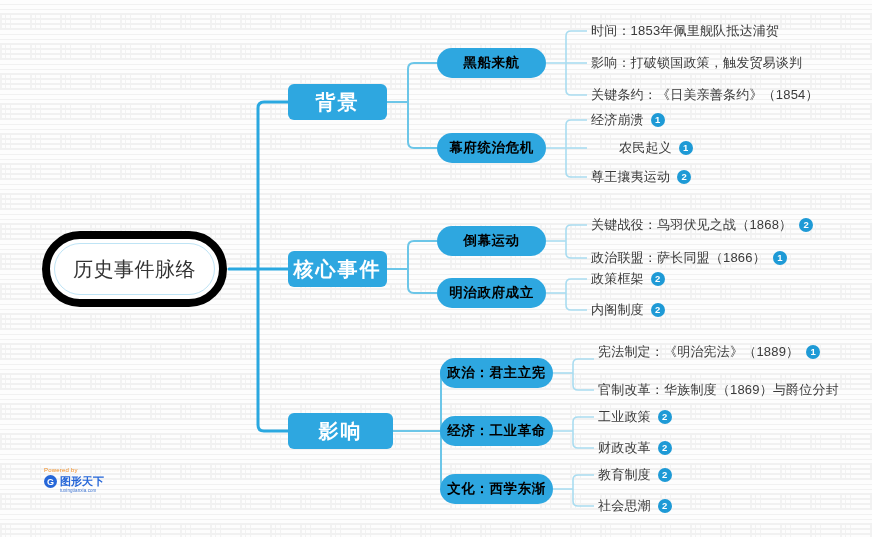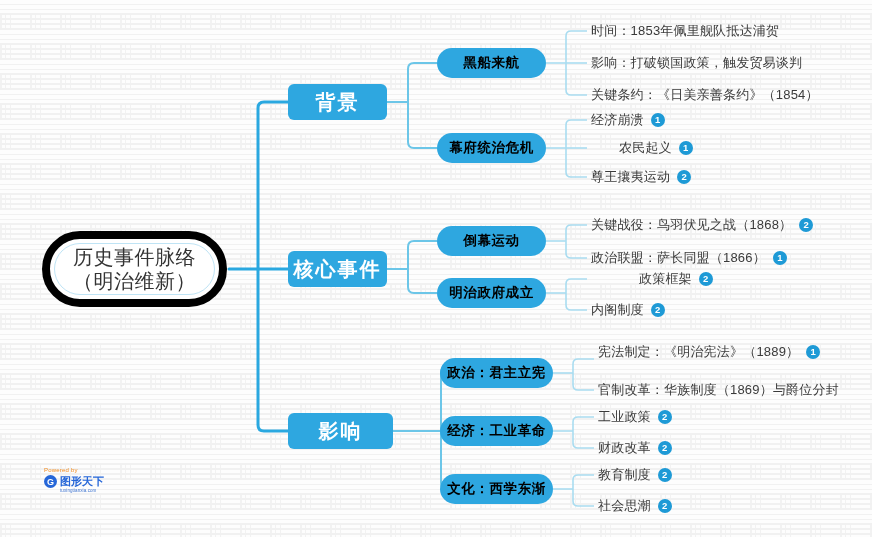--- a/index.html
+++ b/index.html
@@ -148,21 +148,20 @@
   <path d="M573 431 V443 q0 5 5 5 H594" stroke="#a9dcf0" stroke-width="1.6" fill="none"></path>
 
   <path d="M553 489 H573" stroke="#a9dcf0" stroke-width="1.6" fill="none"></path>
   <path d="M573 489 V480 q0 -5 5 -5 H594" stroke="#a9dcf0" stroke-width="1.6" fill="none"></path>
   <path d="M573 489 V501 q0 5 5 5 H594" stroke="#a9dcf0" stroke-width="1.6" fill="none"></path>
 </svg>
 
 <div class="node" id="root-node">
   <div class="root-text">
     <div>历史事件脉络</div>
-    <div>（明治维新）</div>
   </div>
 </div>
 
 <div class="node lvl1" style="left:288px;top:84px;width:99px;">背景</div>
 <div class="node lvl1" style="left:288px;top:251px;width:99px;">核心事件</div>
 <div class="node lvl1" style="left:288px;top:413px;width:105px;">影响</div>
 
 <div class="node lvl2" style="left:437px;top:48px;width:109px;">黑船来航</div>
 <div class="node lvl2" style="left:437px;top:133px;width:109px;">幕府统治危机</div>
 
@@ -198,21 +197,21 @@
 
 <div class="node leaf" style="left:591px;top:215px;">
   <span>关键战役：鸟羽伏见之战（1868）</span>
   <span class="badge">2</span>
 </div>
 <div class="node leaf" style="left:591px;top:248px;">
   <span>政治联盟：萨长同盟（1866）</span>
   <span class="badge">1</span>
 </div>
 
-<div class="node leaf" style="left:591px;top:269px;margin-left:48px;">
+<div class="node leaf" style="left:591px;top:269px;">
   <span>政策框架</span>
   <span class="badge">2</span>
 </div>
 <div class="node leaf" style="left:591px;top:300px;">
   <span>内阁制度</span>
   <span class="badge">2</span>
 </div>
 
 <div class="node leaf" style="left:598px;top:342px;">
   <span>宪法制定：《明治宪法》（1889）</span>

